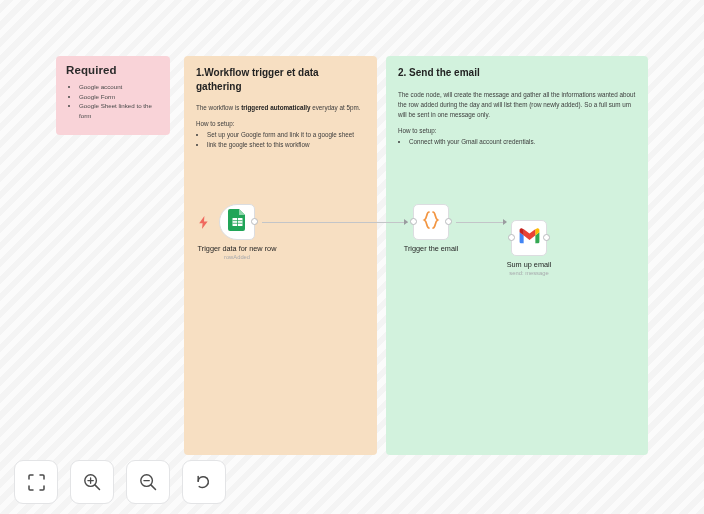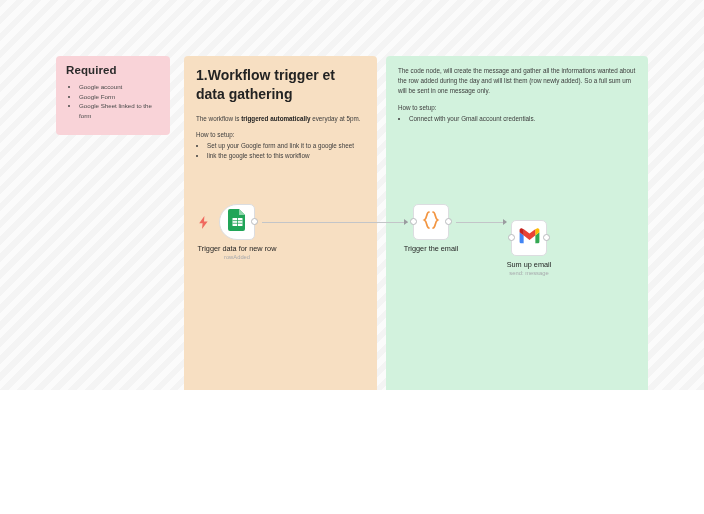--- a/index.html
+++ b/index.html
@@ -10,21 +10,21 @@
     width: 704px;
     height: 514px;
     overflow: hidden;
     font-family: "Liberation Sans", sans-serif;
     background: #ffffff;
   }
 
   #canvas {
     position: relative;
     width: 704px;
-    height: 390px;
+    height: 514px;
     background-color: #ffffff;
     background-image: repeating-linear-gradient(
         -45deg,
         #f4f4f4 0px,
         #f4f4f4 6px,
         #fbfbfb 6px,
         #fbfbfb 12px
     );
     overflow: hidden;
   }
@@ -73,21 +73,21 @@
   .panel-green {
     left: 386px;
     top: 56px;
     width: 262px;
     height: 399px;
     background: #d2f2dd;
     padding: 10px 12px;
   }
 
   .panel-heading {
-    font-size: 14px;
+    font-size: 10px;
     font-weight: bold;
     color: #232323;
     margin: 0 0 10px 0;
     line-height: 1.35;
   }
   .panel-body {
     font-size: 6.3px;
     line-height: 1.62;
     color: #3c3c3c;
     margin: 0 0 7px 0;
@@ -226,20 +226,21 @@
     <div class="panel-heading">1.Workflow trigger et data gathering</div>
     <p class="panel-body"><span>The workflow is </span><b>triggered automatically</b><span> everyday at 5pm.</span></p>
     <p class="panel-sub">How to setup:</p>
     <ul class="panel-list">
       <li>Set up your Google form and link it to a google sheet</li>
       <li>link the google sheet to this workflow</li>
     </ul>
   </div>
 
   <div class="panel panel-green">
+    <div class="panel-heading">2. Send the email</div>
     <p class="panel-body">The code node, will create the message and gather all the informations wanted about the row added during the day and will list them (row newly added). So a full sum um will be sent in one message only.</p>
     <p class="panel-sub">How to setup:</p>
     <ul class="panel-list">
       <li>Connect with your Gmail account credentials.</li>
     </ul>
   </div>
 
   <div class="edge" style="left:262px; width:146px;"></div>
   <div class="edge-arrow" style="left:404px;"></div>
   <div class="edge" style="left:456px; width:50px;"></div>

